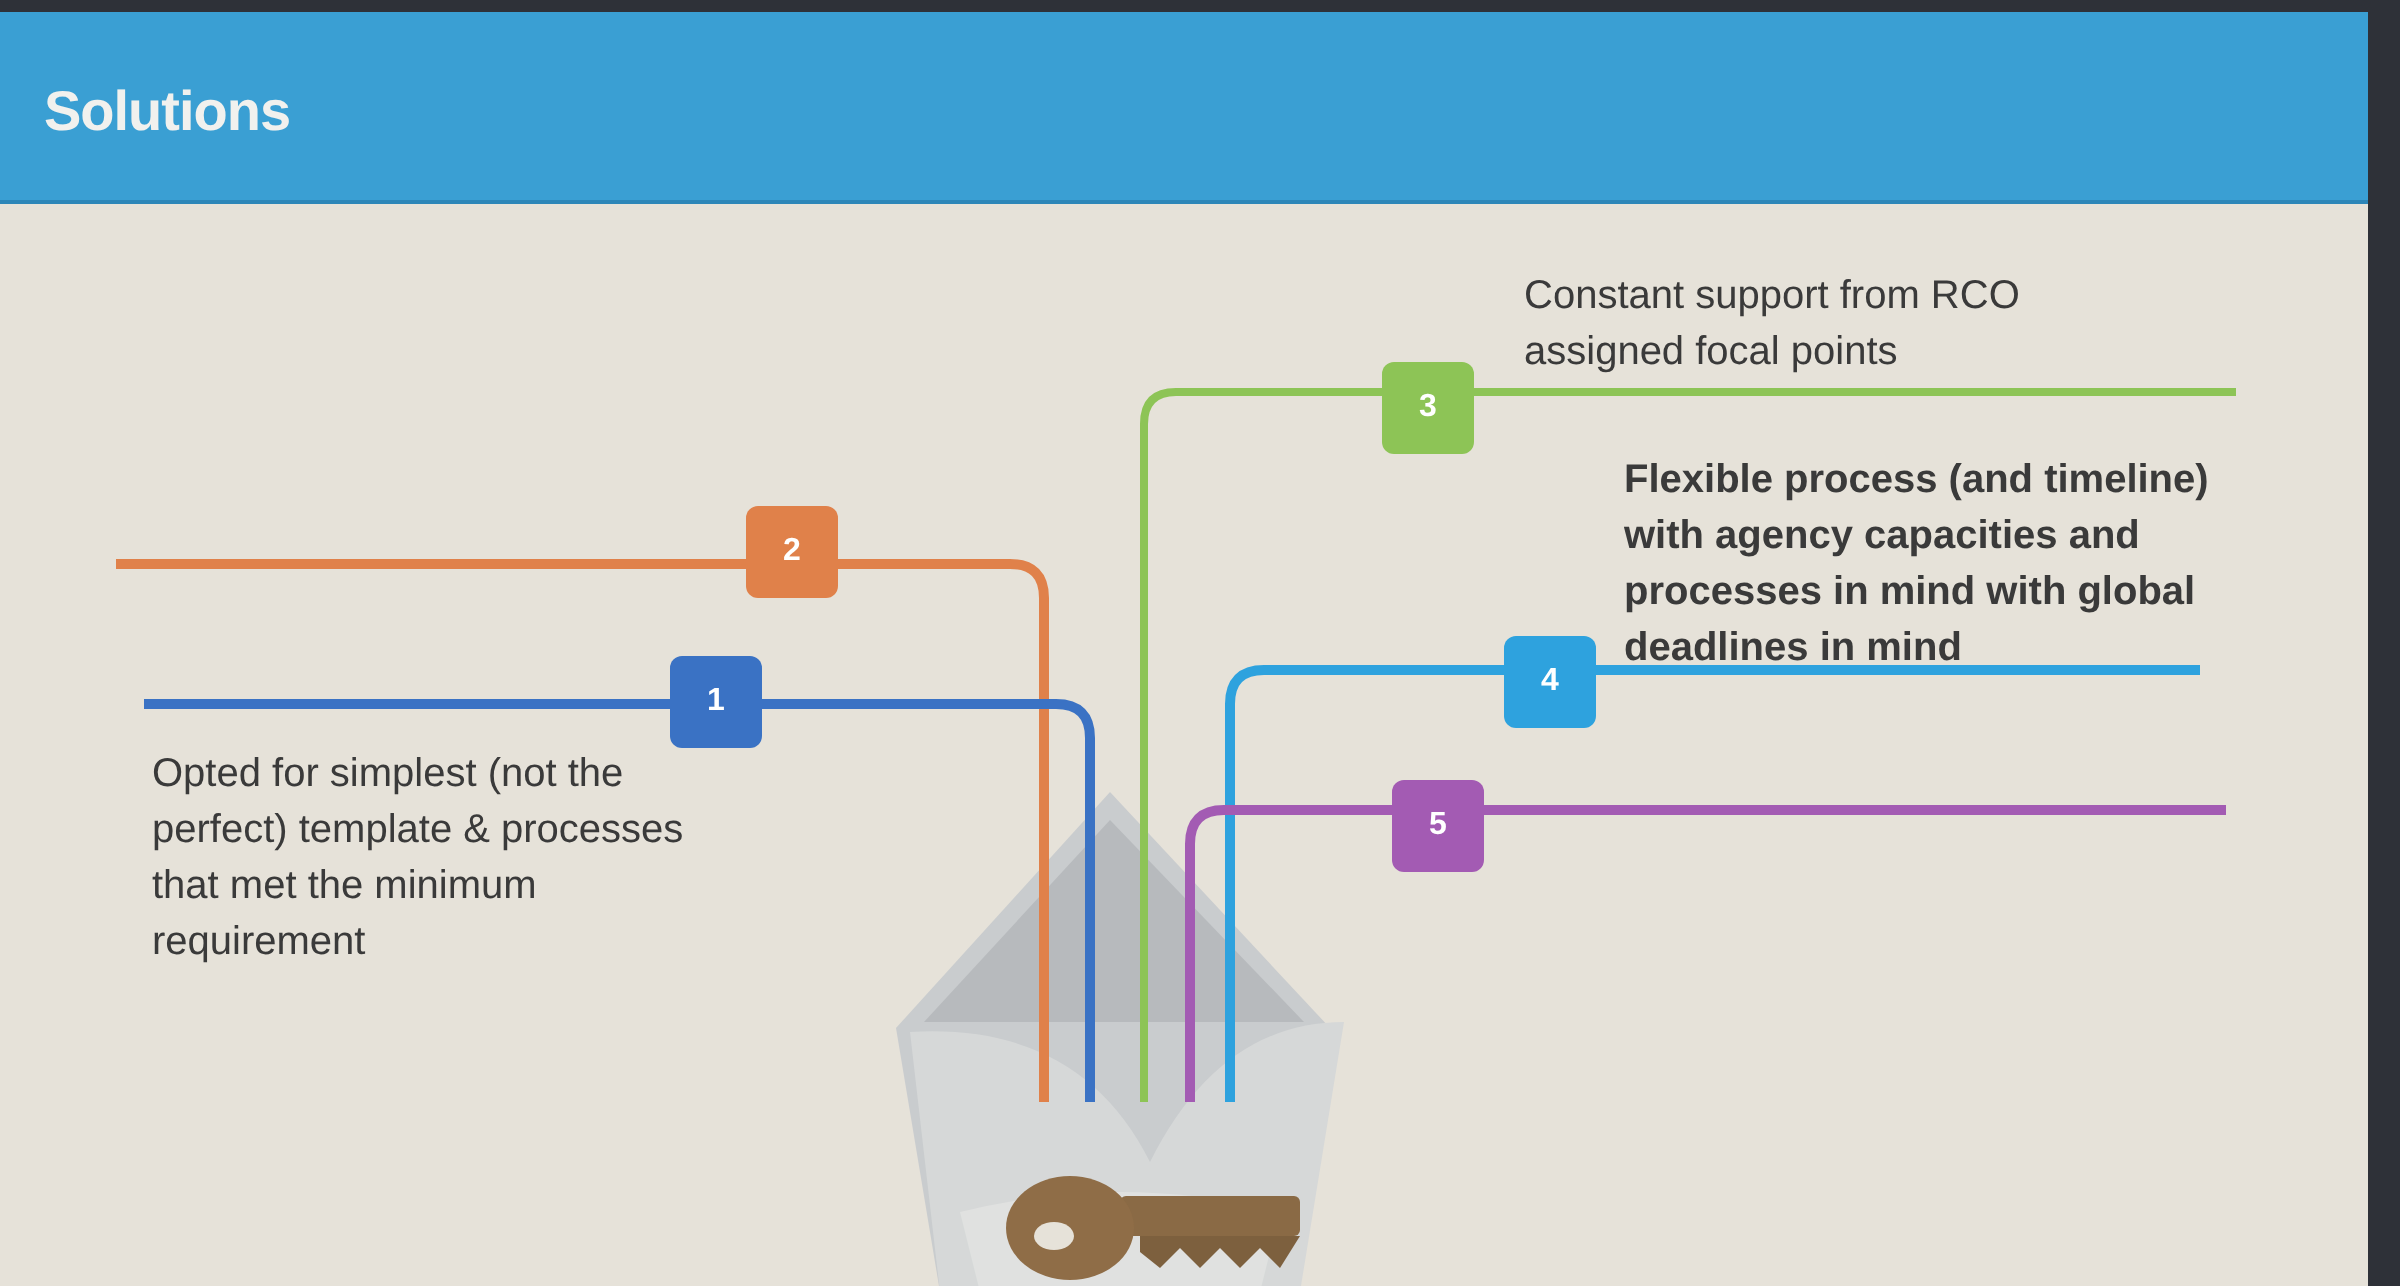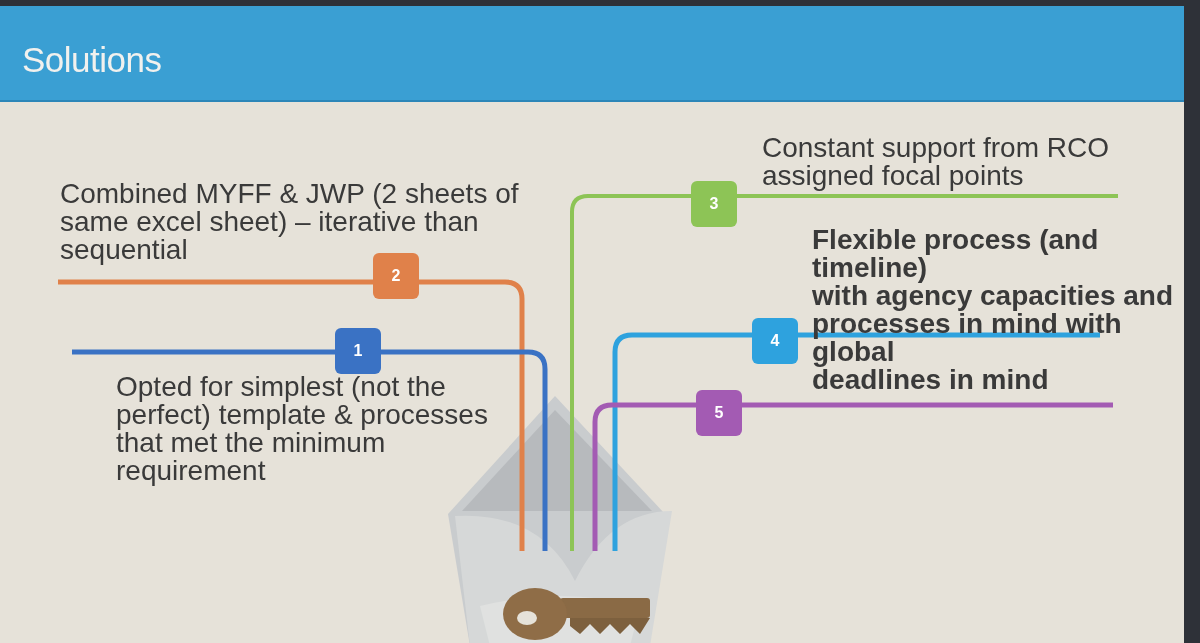--- a/index.html
+++ b/index.html
@@ -1,20 +1,20 @@
 <!DOCTYPE html>
 <html><head>
 <meta charset="utf-8">
 <style>
   html,body{margin:0;padding:0;}
   body{width:1200px;height:643px;overflow:hidden;background:#2e3138;position:relative;font-family:"Liberation Sans",sans-serif;}
   .screen{position:absolute;left:0;top:6px;width:1184px;height:640px;background:#e6e2d9;overflow:hidden;}
   .header{position:absolute;left:0;top:0;width:100%;height:94px;background:#3a9fd3;border-bottom:2px solid #2c86b8;}
-  .title{position:absolute;left:22px;top:34px;color:#f1f1ee;font-size:35px;font-weight:normal;letter-spacing:-0.5px;}
-  .txt{position:absolute;color:#3a3a3a;font-size:28px;line-height:28px;white-space:pre-line;}
+  .title{position:absolute;left:22px;top:34px;color:#f1f1ee;font-size:28px;font-weight:bold;letter-spacing:-0.5px;}
+  .txt{position:absolute;color:#3a3a3a;font-size:20px;line-height:28px;white-space:pre-line;}
   .badge{position:absolute;width:46px;height:46px;border-radius:6px;color:#fff;font-weight:bold;font-size:16px;display:flex;align-items:center;justify-content:center;}
   svg.lines{position:absolute;left:0;top:0;}
 </style>
 </head>
 <body>
 
 <div class="screen">
   <div class="header">
     <div class="title">Solutions</div>
   </div>
@@ -39,24 +39,21 @@
     <path d="M1113,399 H612 Q595,399 595,416 V545" stroke="#a35bb3" stroke-width="5" fill="none"></path>
 
     <g>
       <rect x="560" y="592" width="90" height="20" rx="3" fill="#8a6a45"></rect>
       <polygon points="570,612 650,612 640,628 630,618 620,628 610,618 600,628 590,618 580,628 570,620" fill="#7d603e"></polygon>
       <ellipse cx="535" cy="608" rx="32" ry="26" fill="#8f6d47"></ellipse>
       <ellipse cx="527" cy="612" rx="10" ry="7" fill="#e6e2d9"></ellipse>
     </g>
   </svg>
 
-  <div class="txt" style="left:60px;top:174px;">Combined MYFF &amp; JWP (2 sheets of
-same excel sheet) – iterative than
-sequential</div>
-  <div class="txt" style="left:76px;top:367px;margin-left:40px;">Opted for simplest (not the
+  <div class="txt" style="left:76px;top:367px;">Opted for simplest (not the
 perfect) template &amp; processes
 that met the minimum
 requirement</div>
   <div class="txt" style="left:762px;top:128px;">Constant support from RCO
 assigned focal points</div>
   <div class="txt" style="left:812px;top:220px;font-weight:bold;">Flexible process (and timeline)
 with agency capacities and
 processes in mind with global
 deadlines in mind</div>
 

